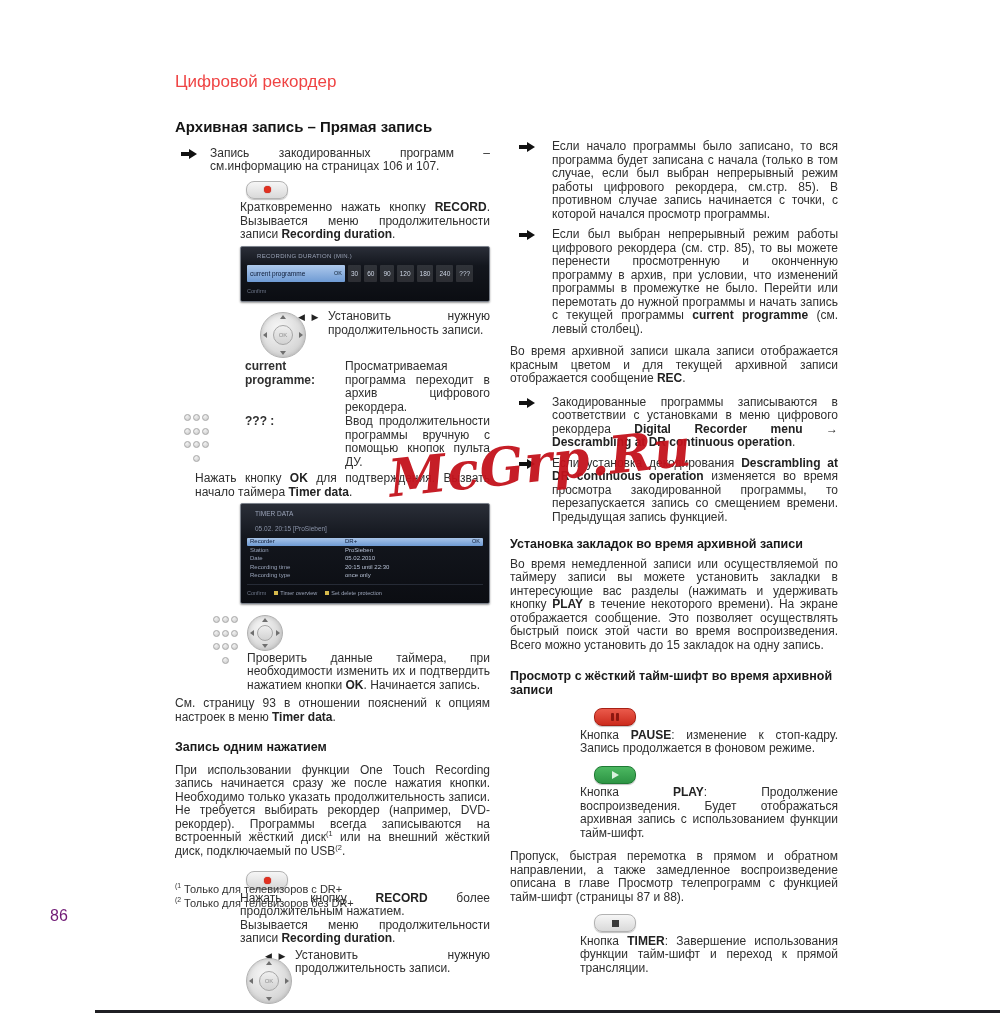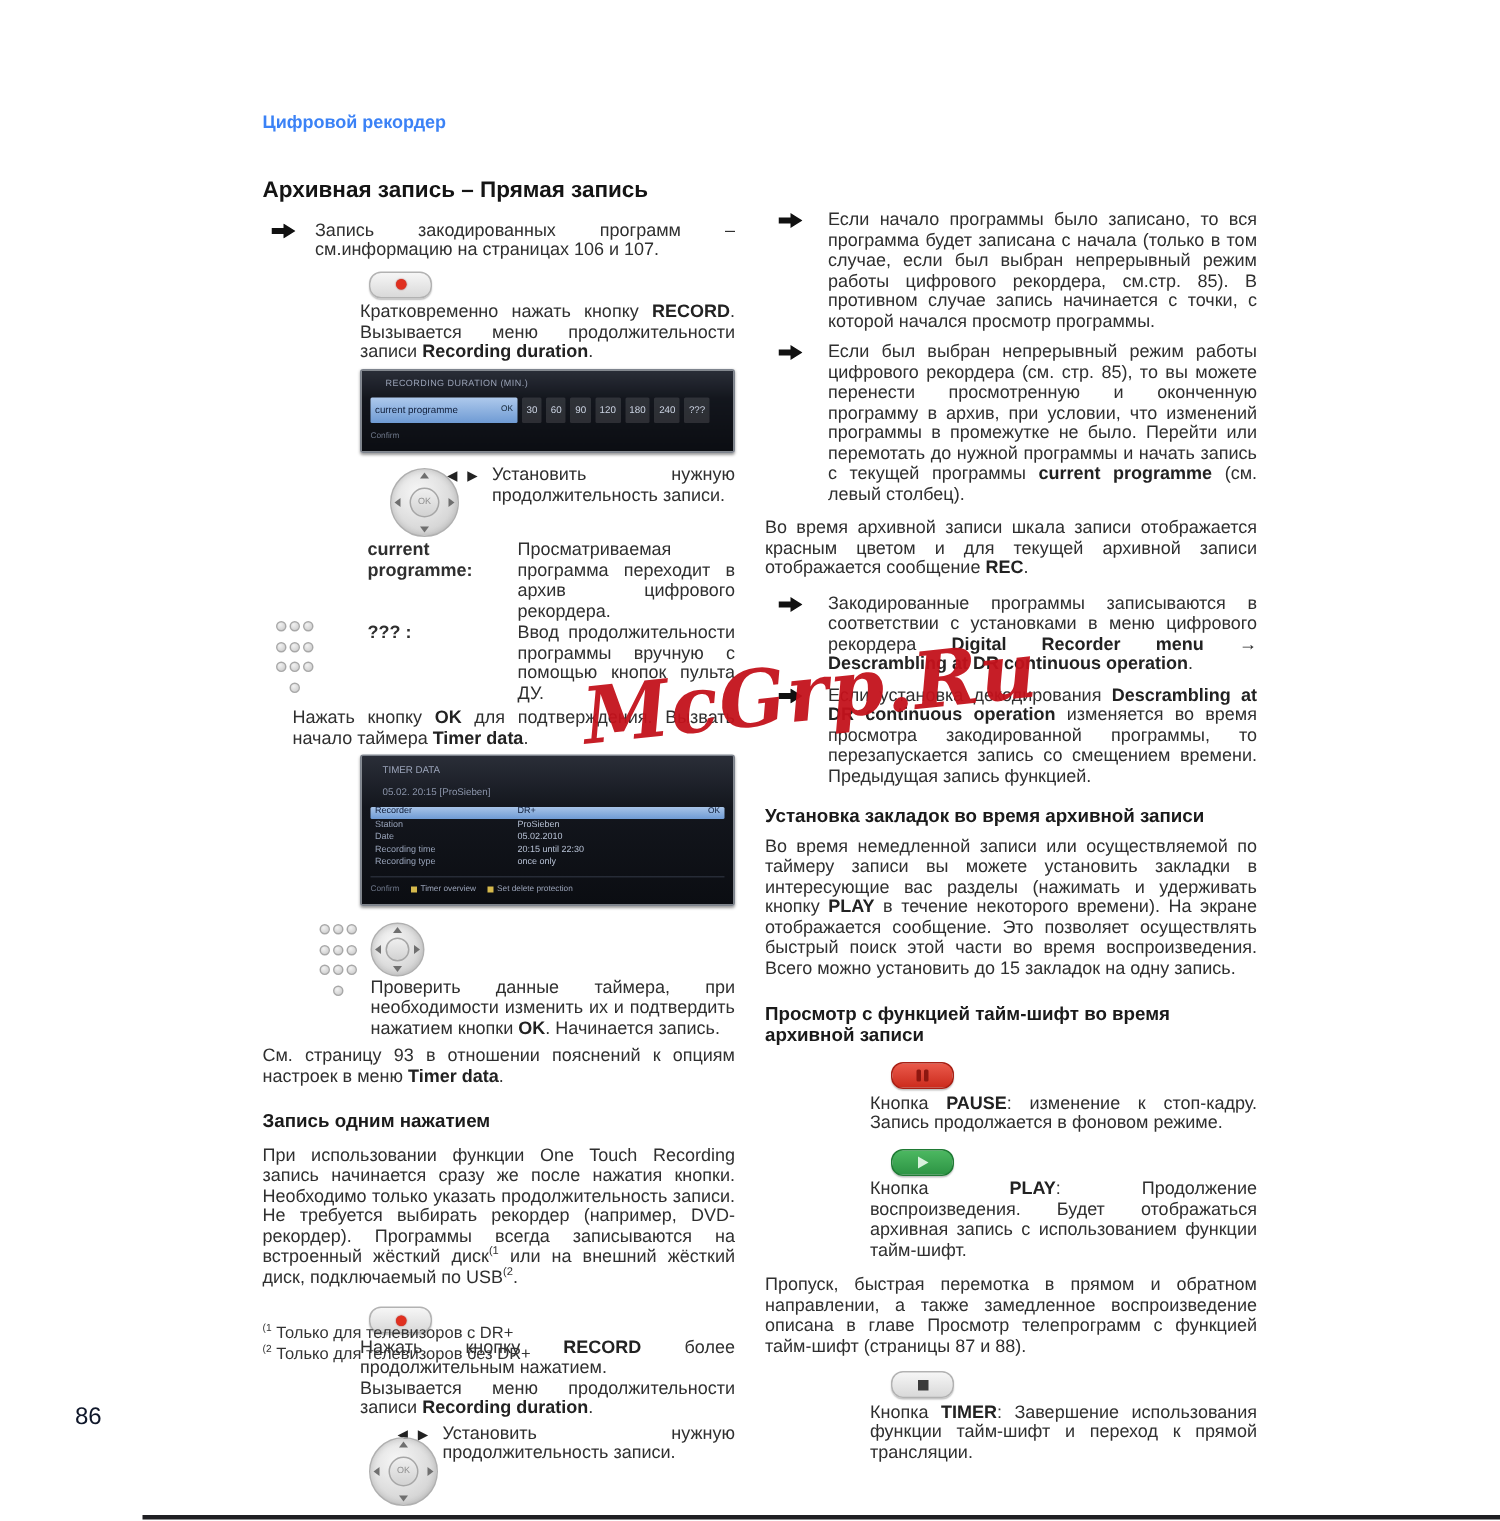--- a/index.html
+++ b/index.html
@@ -1,19 +1,19 @@
 <!DOCTYPE html>
 <html><head>
 <meta charset="utf-8">
 <style>
   html,body{margin:0;padding:0;background:#ffffff;}
   .page{position:relative;width:1000px;height:1014px;background:#fff;overflow:hidden;
         font-family:"Liberation Sans","DejaVu Sans",sans-serif;color:#2f2f2f;
         font-size:12px;line-height:13.5px;}
-  .h1{position:absolute;left:175px;top:75px;font-size:12px;font-weight:bold;color:#3b82f6;}
+  .h1{position:absolute;left:175px;top:75px;font-size:17px;font-weight:normal;color:#ef4444;}
   .col{position:absolute;}
   .col-left{left:175px;top:120px;width:315px;}
   .col-right{left:510px;top:140px;width:328px;}
   .h2{font-size:15px;font-weight:bold;color:#141414;}
   .h3{font-size:12.5px;font-weight:bold;color:#1a1a1a;}
   .jt{text-align:justify;}
   .p{margin-top:3px;}
   b{font-weight:bold;color:#222;}
   sup{font-size:0.62em;line-height:0;vertical-align:super;}
 
@@ -97,21 +97,21 @@
   .osd2-foot{display:flex;align-items:center;gap:8px;margin-top:4px;border-top:1px solid #262b36;padding-top:2px;}
   .lg{display:flex;align-items:center;gap:2px;font-size:5.5px;color:#9aa3b8;}
   .lgsq{display:inline-block;width:4px;height:4px;background:#d6b94c;}
 
   .check{margin-top:8px;}
   .check .ric{left:0;top:3px;}
   .check .ric2{position:absolute;left:37px;top:2px;}
 
   
   .footnotes{position:absolute;left:175px;top:882px;font-size:11px;line-height:14px;color:#333;}
-  .pagenum{position:absolute;left:50px;top:938px;font-size:16px;color:#0f172a;}
+  .pagenum{position:absolute;left:50px;top:909px;font-size:16px;color:#701a75;}
   .watermark{position:absolute;left:388px;top:456px;font-family:"DejaVu Serif","Liberation Serif",serif;
        font-style:italic;font-weight:bold;font-size:52px;transform:rotate(-6deg);
        opacity:.95;z-index:5;letter-spacing:1px;}
   .bottom-line{position:absolute;left:95px;right:0;bottom:1px;height:3px;background:#1f1f23;}
   .mt12{margin-top:12px;}
   .sp-h3{margin-top:17px;}
   .sp-para{margin-top:9px;}
 </style>
 </head>
 <body>
@@ -299,21 +299,21 @@
         <svg width="16" height="10" viewBox="0 0 16 10">
             <polygon points="0,3 8,3 8,0 16,5 8,10 8,7 0,7" fill="#111"></polygon>
           </svg>
       </span>
       <div class="jt"><span>Если установка декодирования </span><b>Descrambling at DR continuous operation</b><span> изменяется во время просмотра закодированной программы, то перезапускается запись со смещением времени. Предыдущая запись функцией.</span></div>
     </div>
 
     <div class="h3" style="margin-top:14px;">Установка закладок во время архивной записи</div>
     <div class="p jt" style="margin-top:6px;"><span>Во время немедленной записи или осуществляемой по таймеру записи вы можете установить закладки в интересующие вас разделы (нажимать и удерживать кнопку </span><b>PLAY</b><span> в течение некоторого времени). На экране отображается сообщение. Это позволяет осуществлять быстрый поиск этой части во время воспроизведения. Всего можно установить до 15 закладок на одну запись.</span></div>
 
-    <div class="h3" style="margin-top:18px;">Просмотр с функцией тайм-шифт во время архивной записи</div>
+    <div class="h3" style="margin-top:18px;">Просмотр с жёсткий тайм-шифт во время архивной записи</div>
 
     <div class="step" style="padding-left:70px;margin-top:10px;">
       <span class="pill pill-red ric" style="left:14px;">
         <i class="pbar b1"></i>
         <i class="pbar b2"></i>
       </span>
       <div class="jt"><span>Кнопка </span><b>PAUSE</b><span>: изменение к стоп-кадру. Запись продолжается в фоновом режиме.</span></div>
     </div>
 
     <div class="step" style="padding-left:70px;margin-top:9px;">

